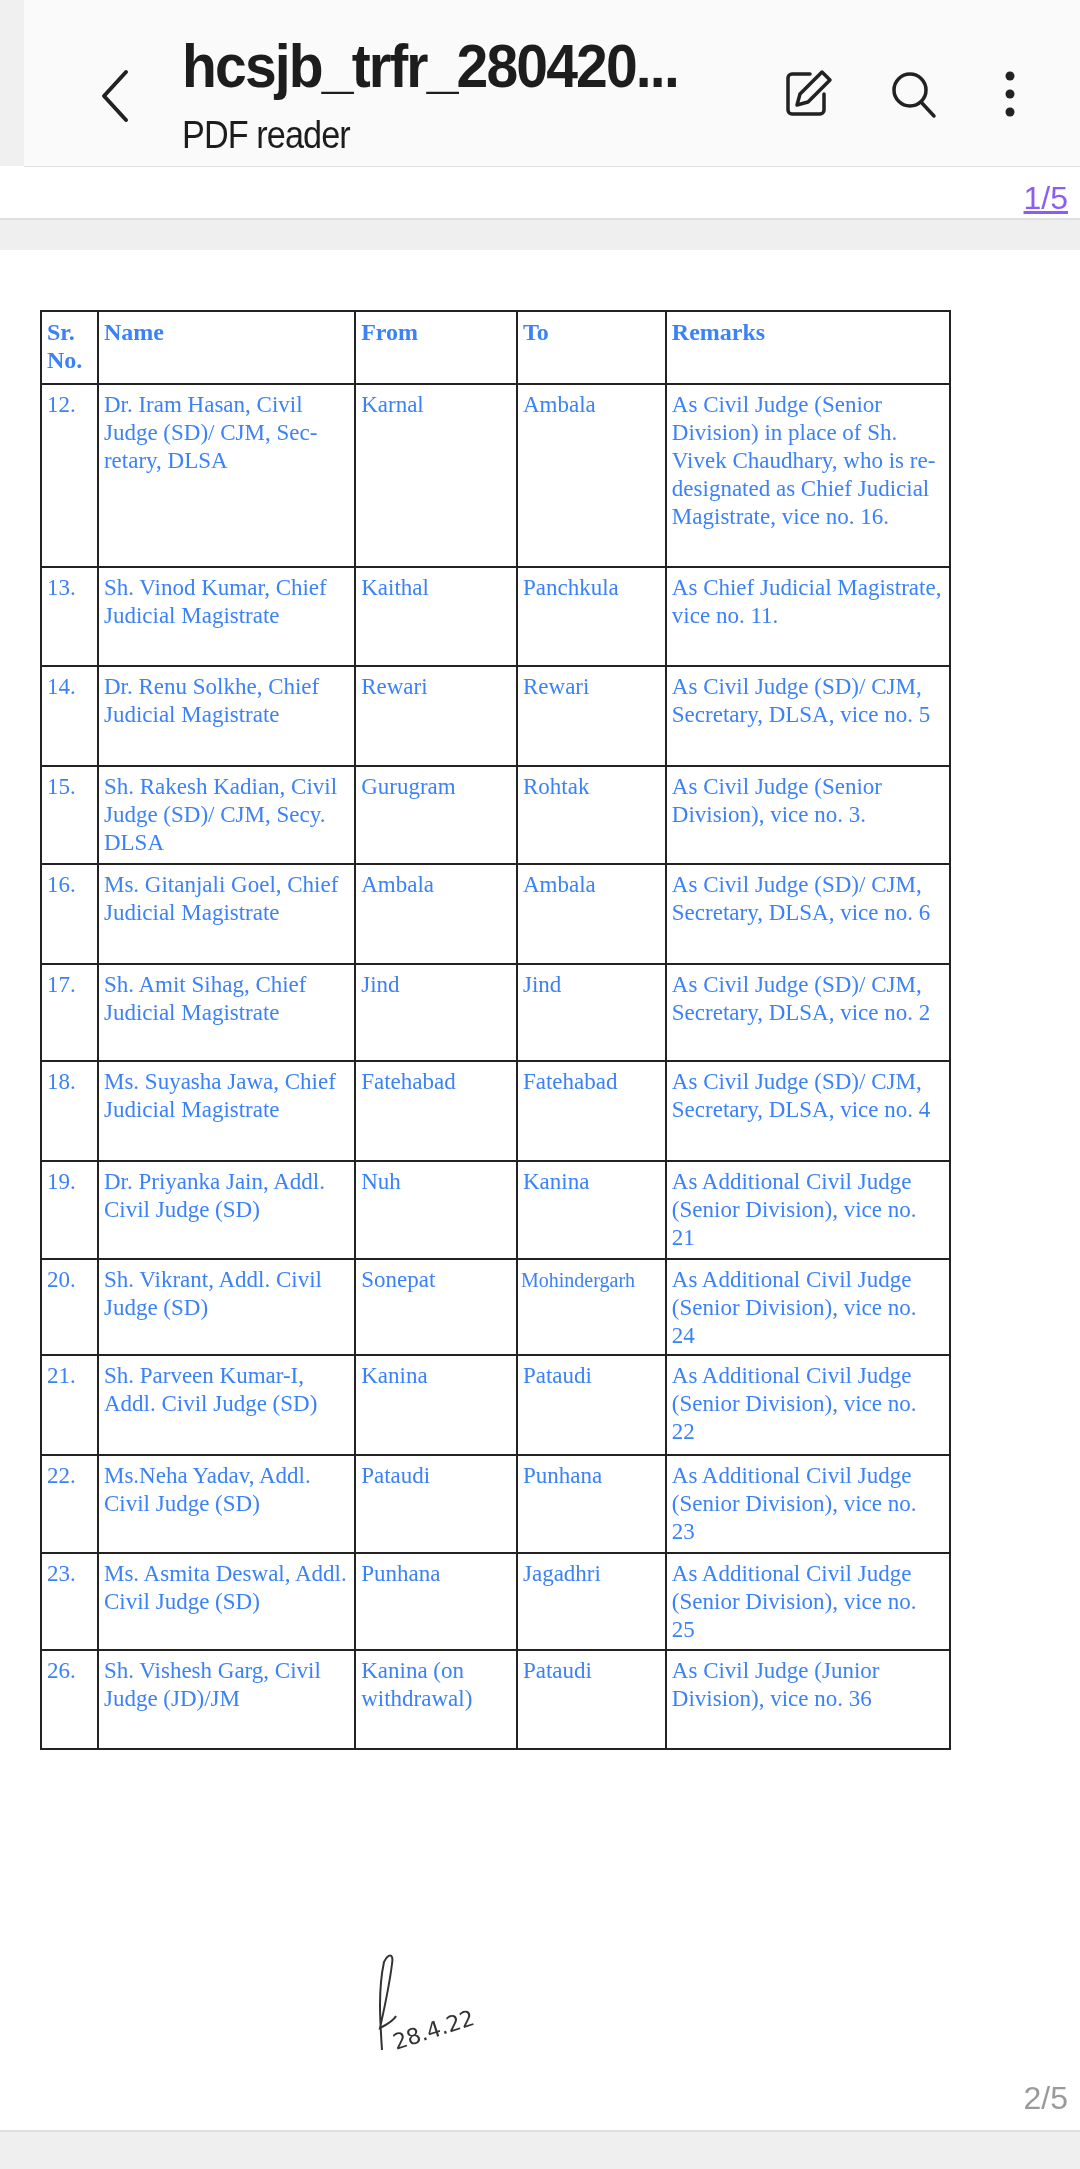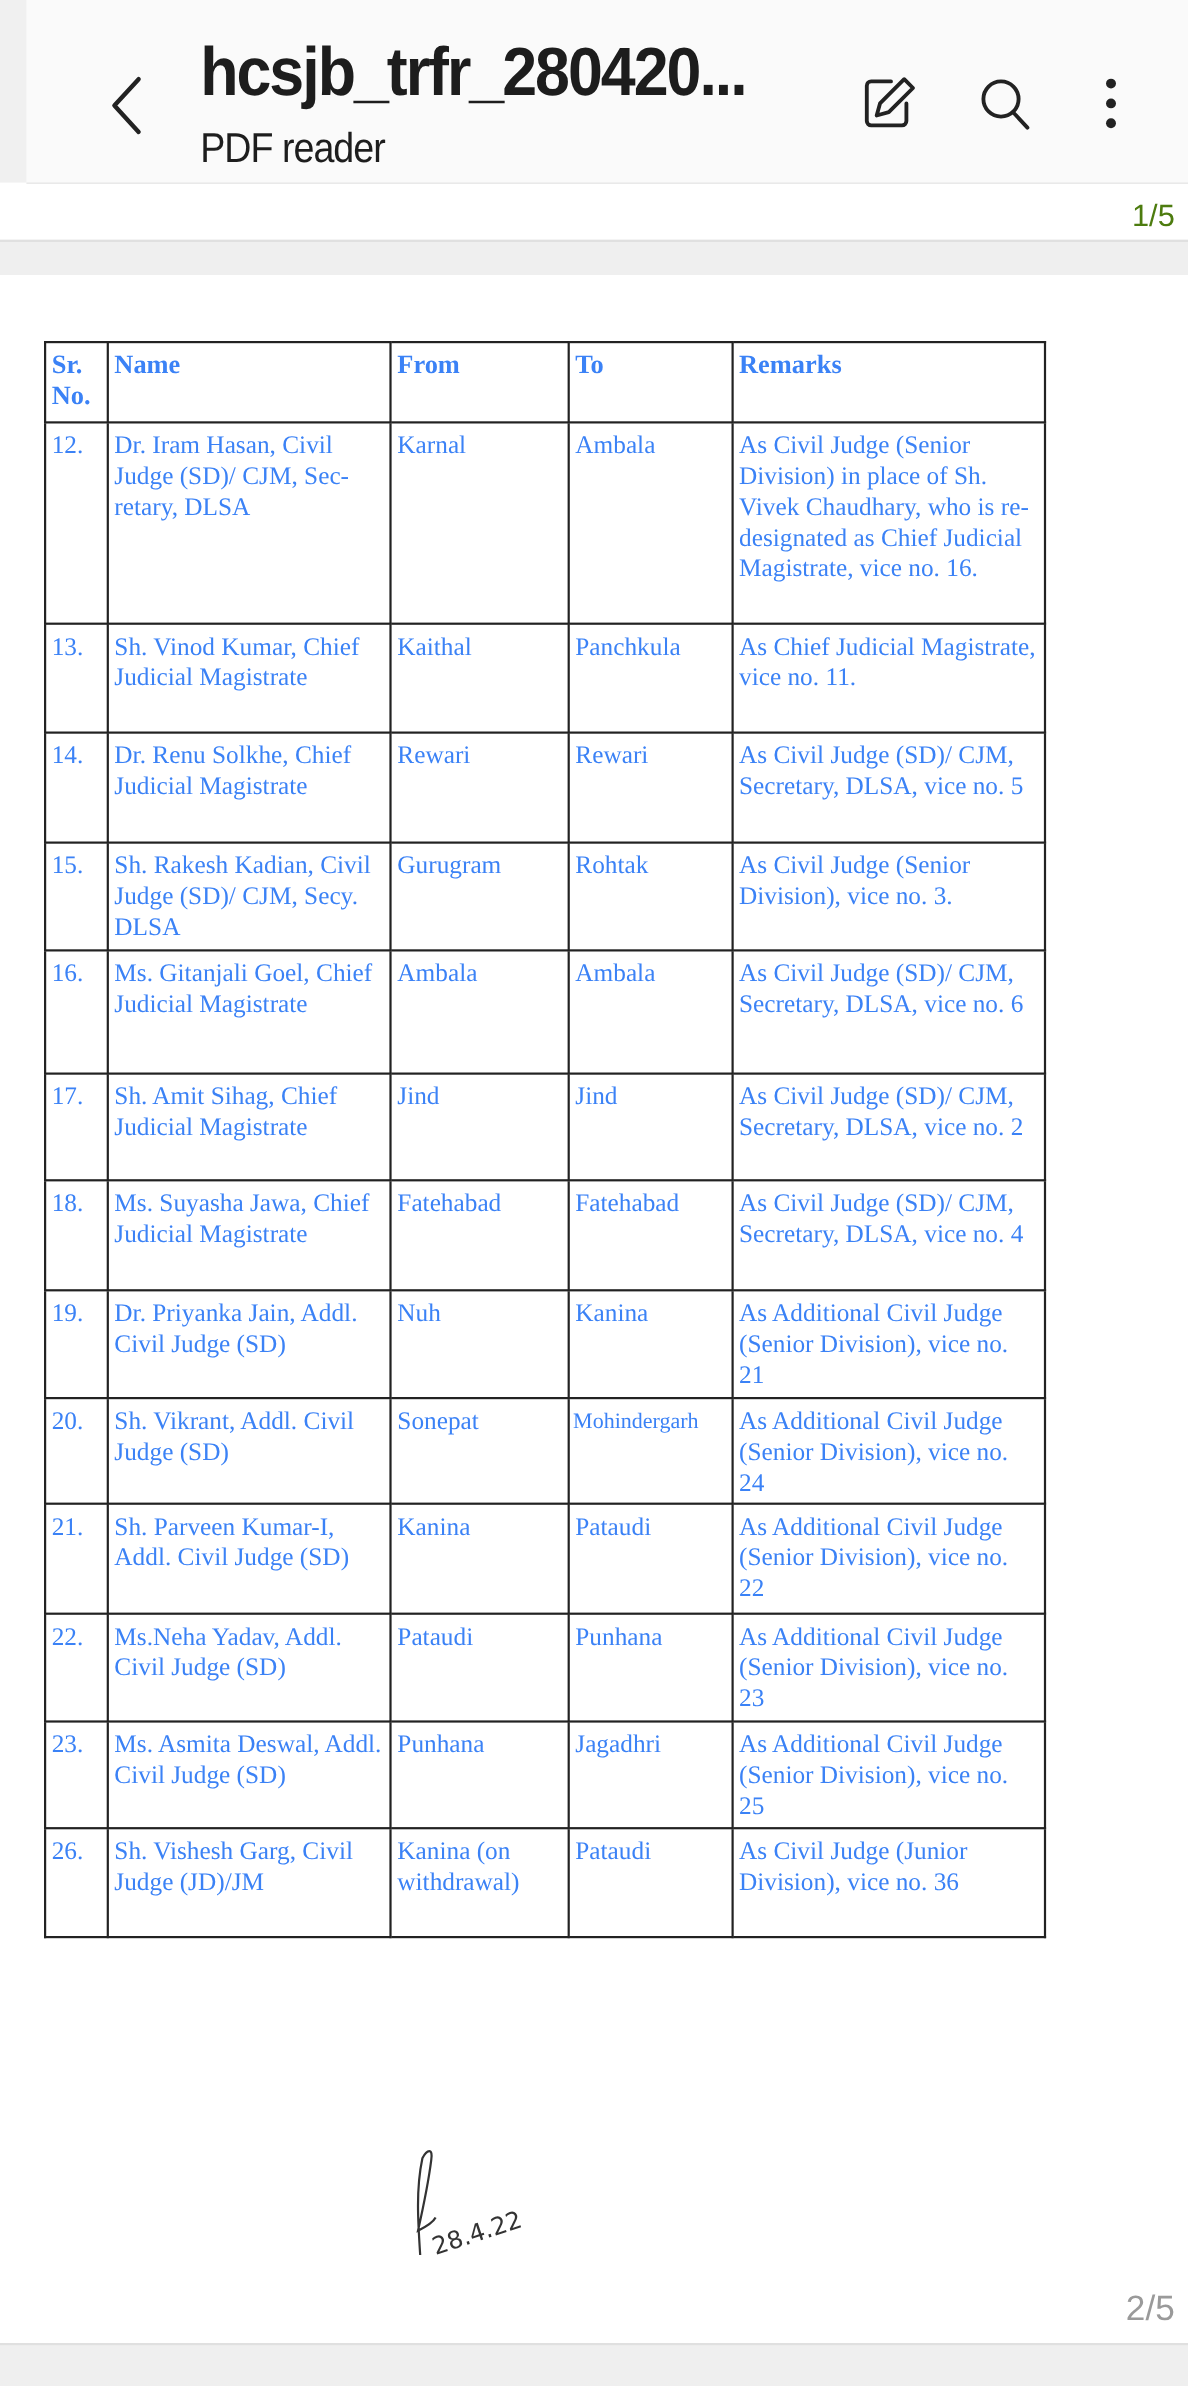--- a/index.html
+++ b/index.html
@@ -3,21 +3,21 @@
 <meta charset="utf-8">
 <style>
   html, body { margin:0; padding:0; }
   body { width:1080px; height:2169px; background:#f0f0f0; position:relative; overflow:hidden; font-family:"Liberation Sans", sans-serif; }
   .appbar { position:absolute; left:0; top:0; width:1080px; height:166px; background:#fafafa; border-bottom:1px solid #e2e2e2; z-index:5;margin-left:24px; }
   .back { position:absolute; left:72px; top:66px; width:40px; height:60px; }
   .title { position:absolute; left:158px; top:30px; font-size:62px; font-weight:bold; color:#1d1d1d; letter-spacing:-2px; white-space:nowrap; transform:scaleX(0.92); transform-origin:left; }
   .subtitle { position:absolute; left:158px; top:114px; font-size:38px; color:#1d1d1d; letter-spacing:-1px; transform:scaleX(0.9); transform-origin:left; }
   .icon-btn { position:absolute; top:66px; width:56px; height:56px; display:flex; align-items:center; justify-content:center; }
   .page1 { position:absolute; left:0; top:166px; width:1080px; height:52px; background:#fff; }
-  .pageno { position:absolute; right:12px; font-size:28px; color:#4d7c0f; }
+  .pageno { position:absolute; right:12px; font-size:32px; color:#8b5cf6;text-decoration:underline; }
   .gap { position:absolute; left:0; top:218px; width:1080px; height:30px; background:#efefef; border-top:2px solid #e0e0e0; border-bottom:2px solid #e0e0e0; }
   .page2 { position:absolute; left:0; top:250px; width:1080px; height:1880px; background:#fff; }
   table.doc { position:absolute; left:40px; top:60px; width:911px; border-collapse:collapse; font-family:"Liberation Serif", serif; font-size:23px; color:#3b82f6; line-height:28px; }
   table.doc td, table.doc th { border:2px solid #222; vertical-align:top; padding:6px 5px 4px 5px; text-align:left; }
   table.doc th { font-weight:bold; font-size:24px; }
   th.c-from, th.c-to { text-align:center; }
   td.rem { text-align:justify;margin-top:33px; }
   .sig { position:absolute; left:370px; top:1700px; }
   .pageno2 { position:absolute; right:12px; top:1830px; font-size:32px; color:#9a9a9a; }
   .bottom-gap { position:absolute; left:0; top:2130px; width:1080px; height:39px; background:#efefef; border-top:2px solid #e0e0e0; }
@@ -99,21 +99,21 @@
           <td>Rewari</td>
           <td class="rem">As Civil Judge (SD)/ CJM, Secretary, DLSA, vice no. 5</td>
         </tr>
       <tr style="height:98px">
           <td>15.</td>
           <td>Sh. Rakesh Kadian, Civil Judge (SD)/ CJM, Secy. DLSA</td>
           <td>Gurugram</td>
           <td>Rohtak</td>
           <td class="rem">As Civil Judge (Senior Division), vice no. 3.</td>
         </tr>
-      <tr style="height:112px">
+      <tr style="height:100px">
           <td>16.</td>
           <td>Ms. Gitanjali Goel, Chief Judicial Magistrate</td>
           <td>Ambala</td>
           <td>Ambala</td>
           <td class="rem">As Civil Judge (SD)/ CJM, Secretary, DLSA, vice no. 6</td>
         </tr>
       <tr style="height:97px">
           <td>17.</td>
           <td>Sh. Amit Sihag, Chief Judicial Magistrate</td>
           <td>Jind</td>

